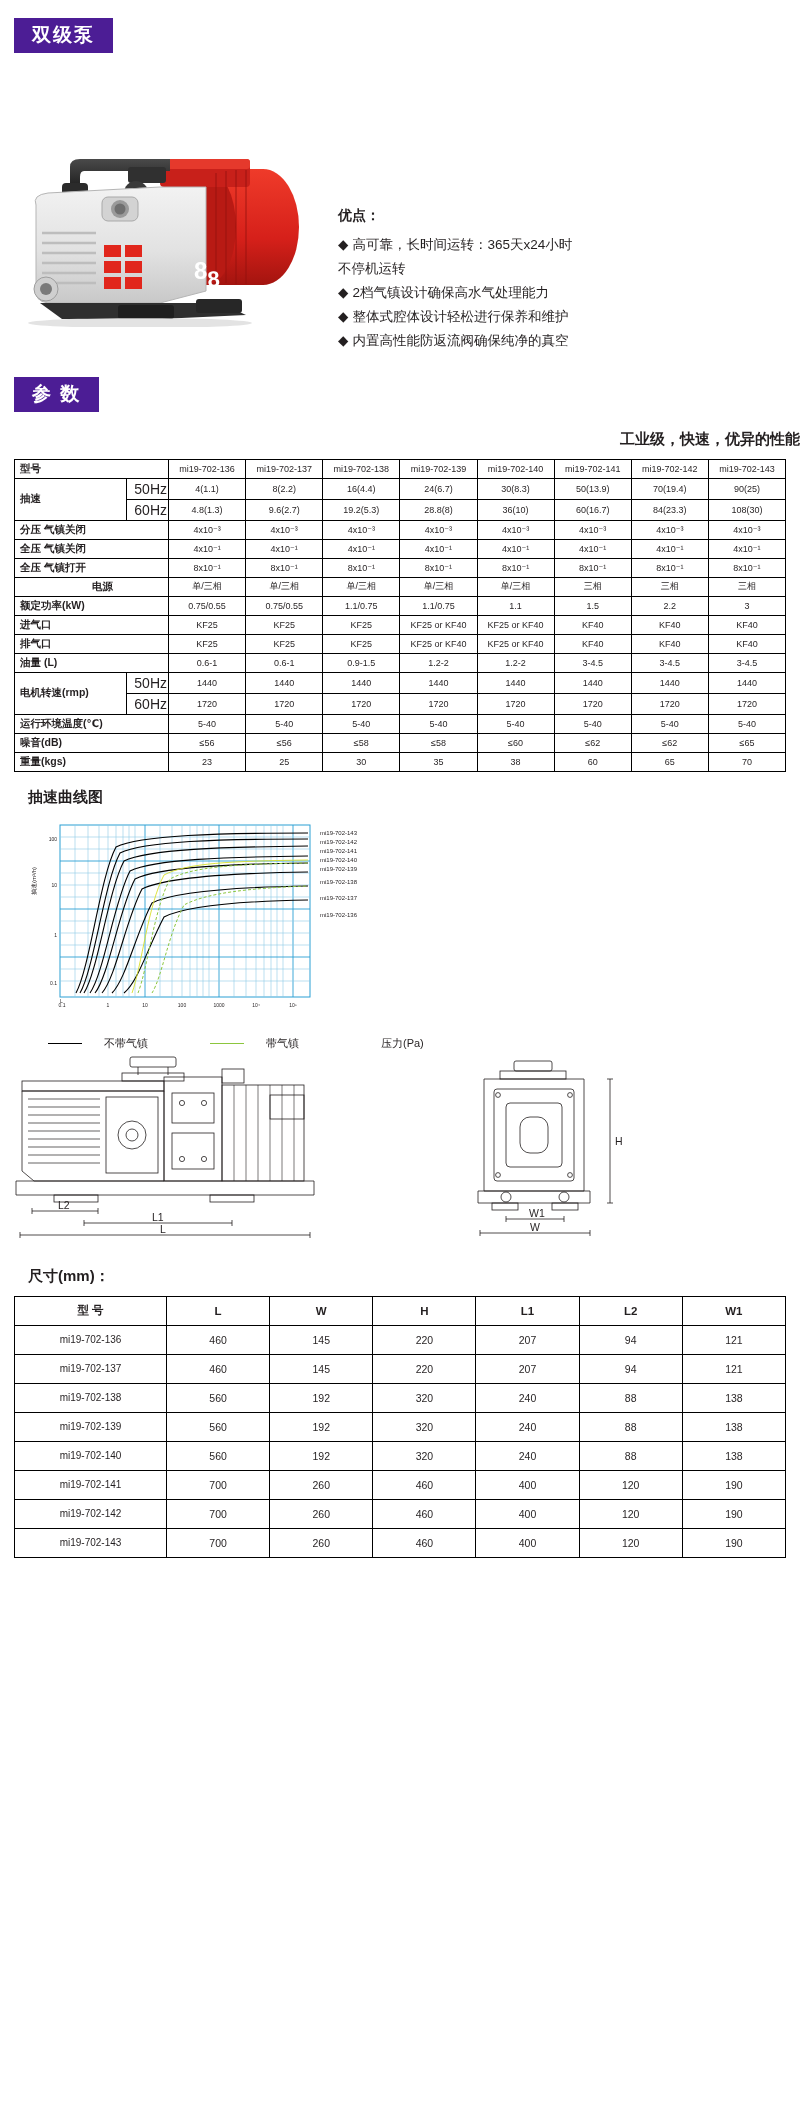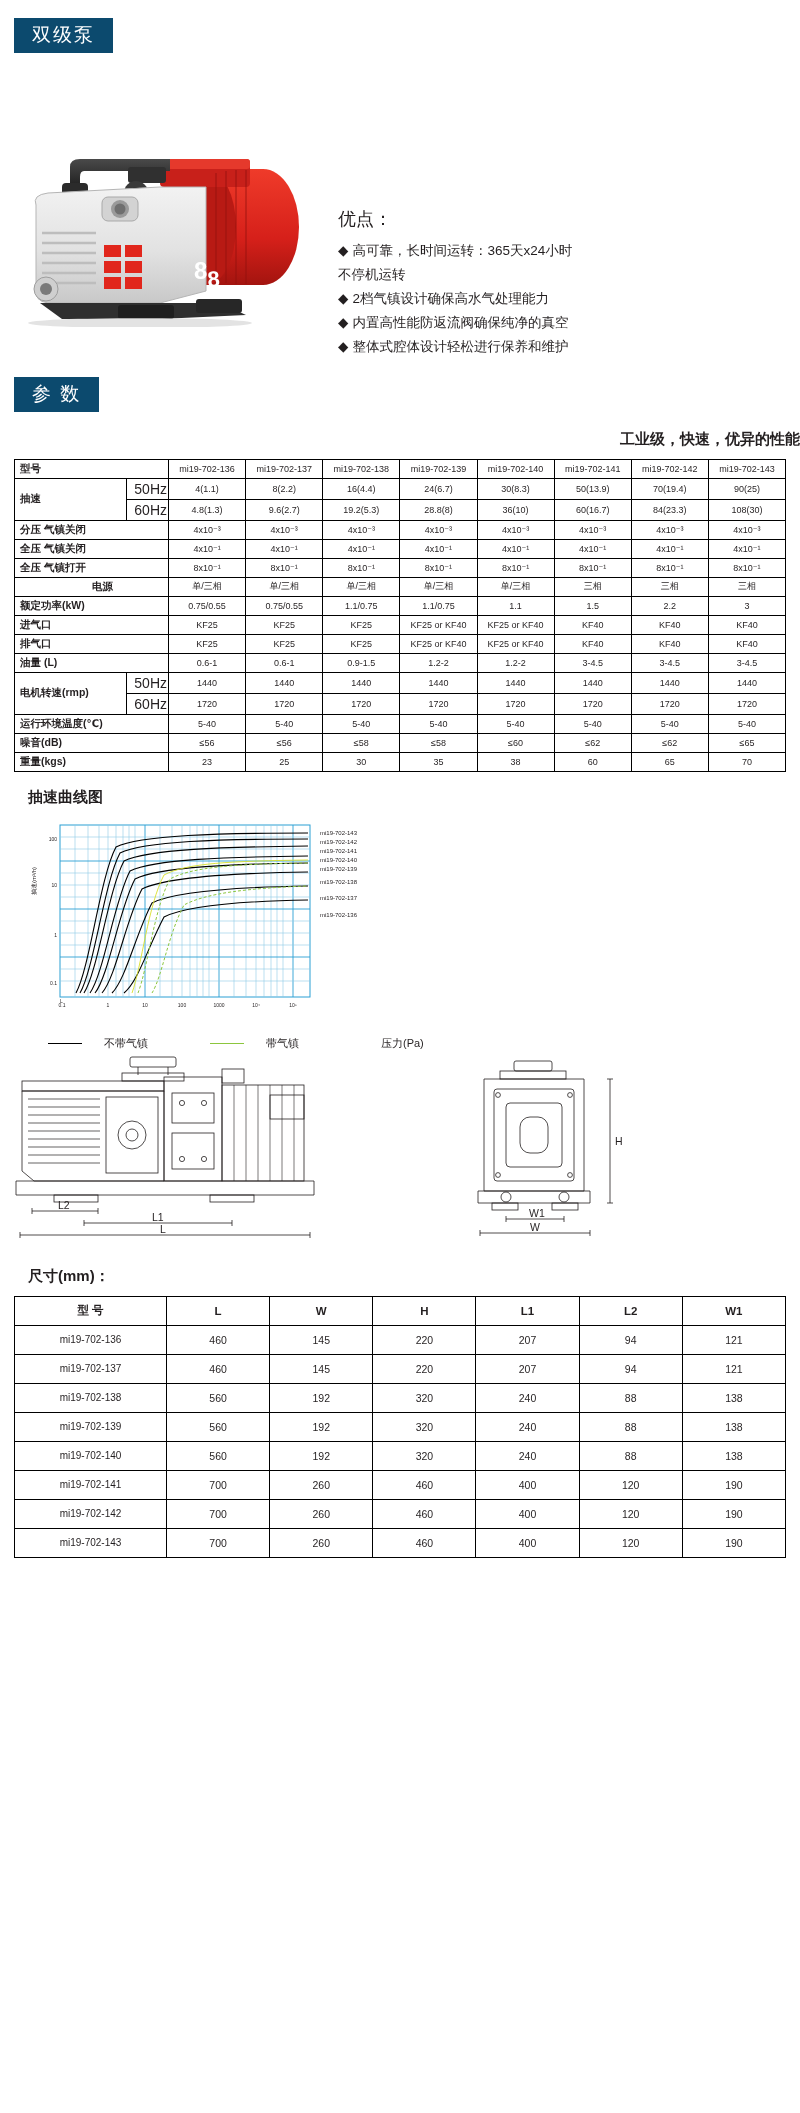--- a/index.html
+++ b/index.html
@@ -13,24 +13,24 @@
     width: 800px;
     min-height: 2113px;
     position: relative;
     background: #fff;
     padding: 0;
   }
 
   
   .banner {
     display: inline-block;
-    background: #0c4a6e;
+    background: #4c1d95;
     color: #ffffff;
     font-size: 19px;
-    font-weight: normal;
+    font-weight: bold;
     letter-spacing: 2px;
     padding: 6px 18px 7px 18px;
     margin-left: 14px;
     line-height: 1.15;
   }
   .banner-wrap { padding-top: 18px; }
   .banner-wrap.params { padding-top: 10px; }
 
   
   .hero {
@@ -43,22 +43,22 @@
     left: 10px; top: 0;
     width: 310px; height: 260px;
   }
   .advantages {
     position: absolute;
     left: 338px;
     top: 140px;
     width: 450px;
   }
   .adv-title {
-    font-size: 18px;
-    font-weight: normal;
+    font-size: 14px;
+    font-weight: bold;
     color: #231f20;
     margin-bottom: 10px;
   }
   .adv-item {
     font-size: 13.5px;
     line-height: 1.55;
     color: #231f20;
     margin-bottom: 3px;
   }
   .adv-item .dia { color: #231f20; margin-right: 4px; }
@@ -270,24 +270,24 @@
     <div class="advantages">
       <div class="adv-title">优点：</div>
       <div class="adv-item">
         <span class="dia">◆</span><span>高可靠，长时间运转：365天x24小时</span>
       </div>
       <div class="adv-sub">不停机运转</div>
       <div class="adv-item">
         <span class="dia">◆</span><span>2档气镇设计确保高水气处理能力</span>
       </div>
       <div class="adv-item">
-        <span class="dia">◆</span><span>内置高性能防返流阀确保纯净的真空</span>
+        <span class="dia">◆</span><span>整体式腔体设计轻松进行保养和维护</span>
       </div>
       <div class="adv-item">
-        <span class="dia">◆</span><span>整体式腔体设计轻松进行保养和维护</span>
+        <span class="dia">◆</span><span>内置高性能防返流阀确保纯净的真空</span>
       </div>
     </div>
   </div>
 
   <div class="banner-wrap params">
     <div class="banner">参 数</div>
   </div>
 
   <div class="subhead">工业级，快速，优异的性能</div>
 

